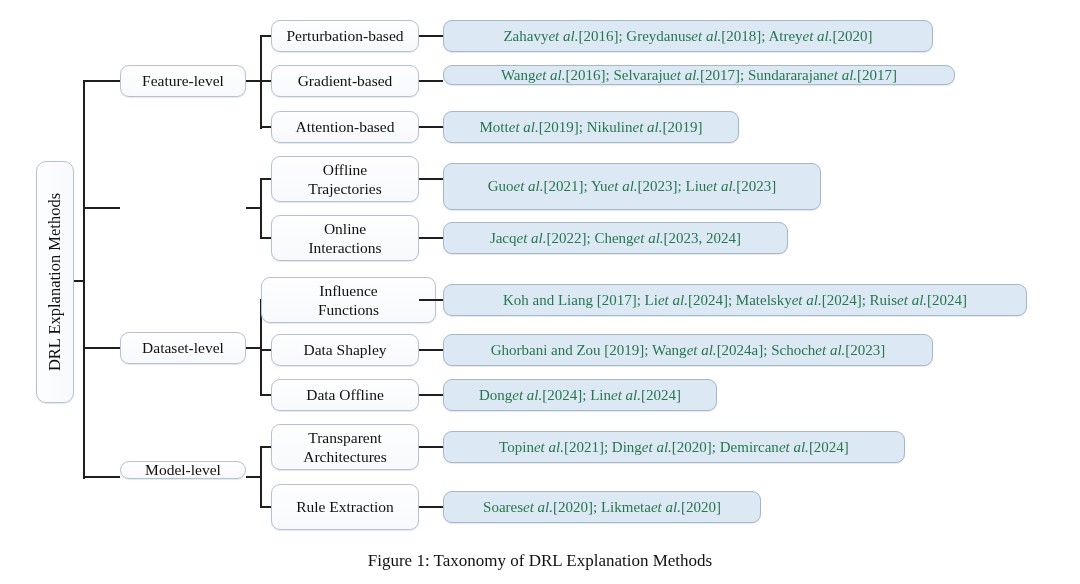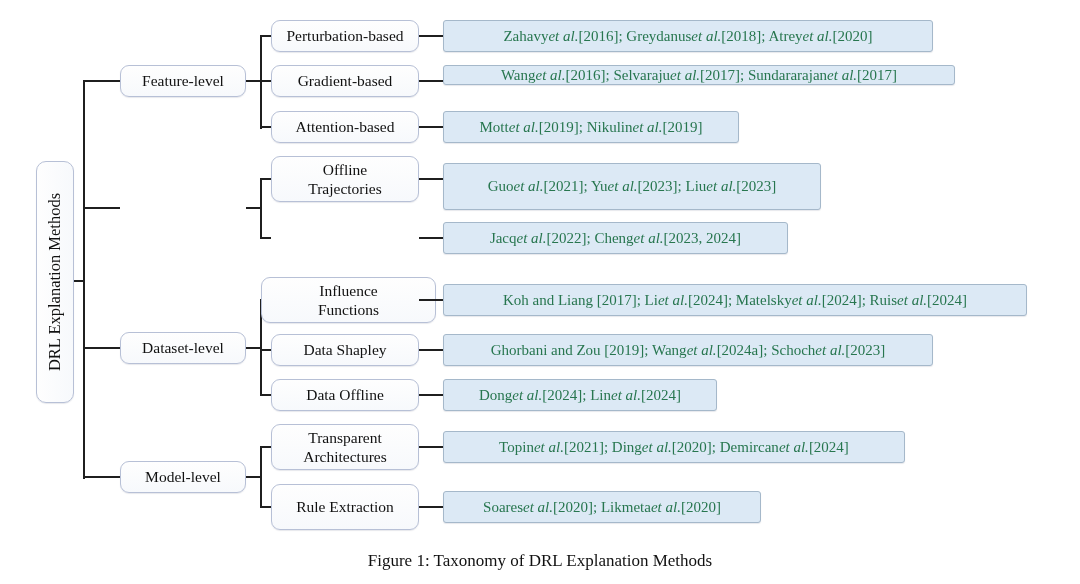--- a/index.html
+++ b/index.html
@@ -11,21 +11,21 @@
     position:absolute;display:flex;align-items:center;justify-content:center;
     background:linear-gradient(180deg,#fefefe 0%,#f7f9fc 100%);
     border:1.4px solid #b7c0d6;border-radius:9px;
     color:#111111;font-size:15.5px;text-align:center;line-height:1.25;
     box-sizing:border-box;box-shadow:0 1px 1px rgba(120,130,150,0.18);
   }
   .node .inner{max-width:106px;}
   .node.oneline .inner{max-width:none;white-space:nowrap;}
   .cite{
     position:absolute;display:flex;align-items:center;justify-content:center;
-    background:#dce9f5;border:1.4px solid #a5b8ca;border-radius:3px;
+    background:#dce9f5;border:1.4px solid #a5b8ca;border-radius:9px;
     color:#27764f;font-size:15px;white-space:nowrap;
     box-sizing:border-box;padding:0 10px;
     box-shadow:0 1px 1px rgba(120,130,150,0.18);
   }
   .cite i{}
   .root-box{
     position:absolute;left:36px;top:161px;width:38px;height:242px;
     background:linear-gradient(90deg,#fefefe 0%,#f7f9fc 100%);
     border:1.4px solid #b7c0d6;border-radius:10px;box-sizing:border-box;
     box-shadow:0 1px 1px rgba(120,130,150,0.18);
@@ -56,21 +56,21 @@
   <div class="wire" style="left:83px;top:207px;width:37px;height:2px"></div>
   <div class="wire" style="left:83px;top:347px;width:37px;height:2px"></div>
   <div class="wire" style="left:83px;top:476px;width:37px;height:2px"></div>
 
   <div class="node oneline" style="left:120px;top:65px;width:126px;height:32px">
     <span class="inner">Feature-level</span>
   </div>
   <div class="node oneline" style="left:120px;top:332px;width:126px;height:32px">
     <span class="inner">Dataset-level</span>
   </div>
-  <div class="node oneline" style="left:120px;top:461px;width:126px;height:32px">
+  <div class="node oneline" style="left:120px;top:461px;width:126px;height:18px">
     <span class="inner">Model-level</span>
   </div>
 
   <div class="wire" style="left:246px;top:80px;width:16px;height:2px"></div>
   <div class="wire" style="left:260px;top:35px;width:2px;height:94px"></div>
   <div class="wire" style="left:260px;top:35px;width:11px;height:2px"></div>
   <div class="wire" style="left:260px;top:80px;width:11px;height:2px"></div>
   <div class="wire" style="left:260px;top:126px;width:11px;height:2px"></div>
 
   <div class="wire" style="left:246px;top:207px;width:16px;height:2px"></div>
@@ -93,20 +93,23 @@
     <span class="inner">Perturbation-based</span>
   </div>
   <div class="node oneline" style="left:271px;top:65px;width:148px;height:32px">
     <span class="inner">Gradient-based</span>
   </div>
   <div class="node oneline" style="left:271px;top:111px;width:148px;height:32px">
     <span class="inner">Attention-based</span>
   </div>
   <div class="node" style="left:271px;top:156px;width:148px;height:46px">
     <span class="inner">Offline Trajectories</span>
+  </div>
+  <div class="node" style="left:271px;top:215px;width:148px;height:46px">
+    <span class="inner">Online Interactions</span>
   </div>
   <div class="node" style="left:261px;top:277px;width:175px;height:46px">
     <span class="inner">Influence Functions</span>
   </div>
   <div class="node oneline" style="left:271px;top:334px;width:148px;height:32px">
     <span class="inner">Data Shapley</span>
   </div>
   <div class="node oneline" style="left:271px;top:379px;width:148px;height:32px">
     <span class="inner">Data Offline</span>
   </div>

